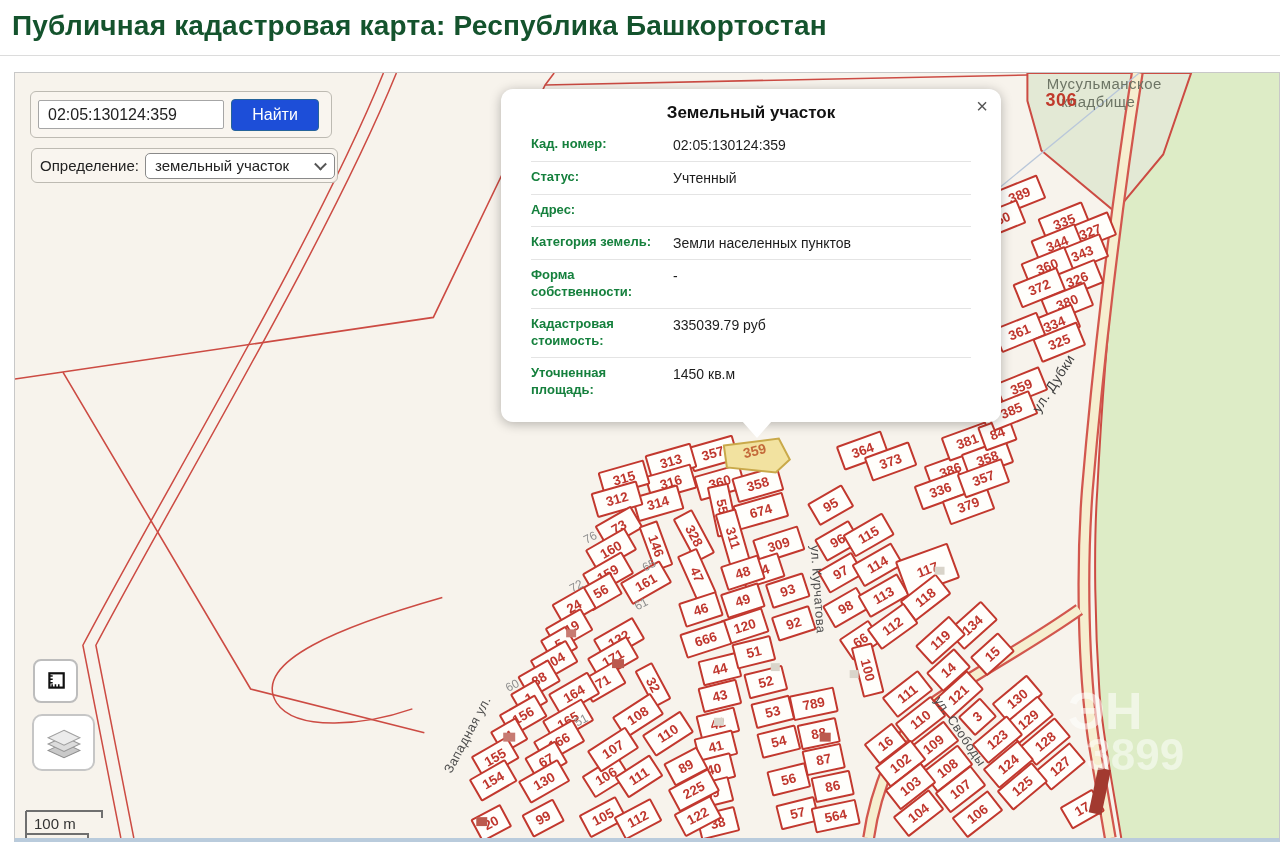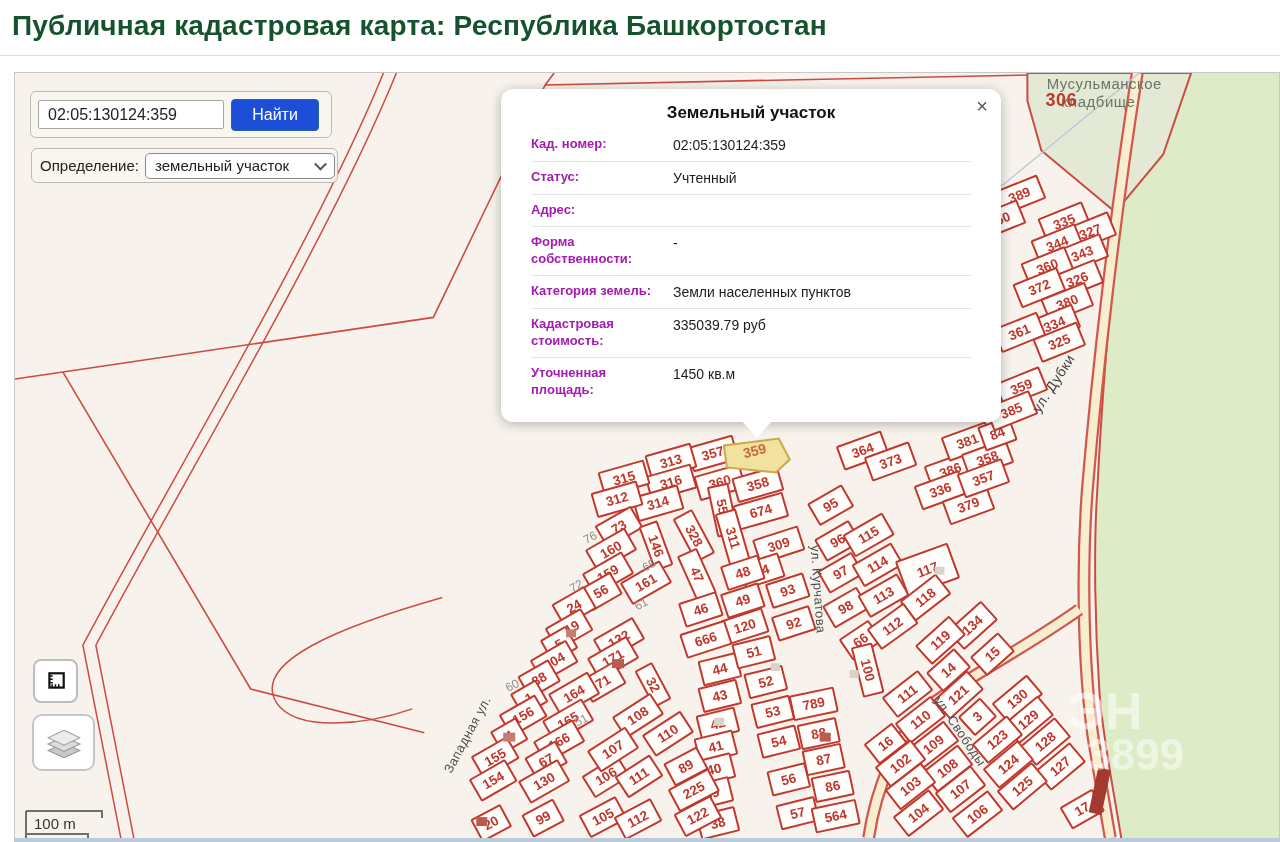--- a/index.html
+++ b/index.html
@@ -28,21 +28,21 @@
     border-bottom:2px solid #555;transform:translateY(-70%) rotate(45deg);pointer-events:none;}
   
   #popup{position:absolute;left:486px;top:16px;width:500px;background:#fff;border-radius:12px;
     box-shadow:0 2px 12px rgba(0,0,0,.28);padding:14px 30px 16px 30px;box-sizing:border-box;z-index:5;}
   #popup:after{content:"";position:absolute;left:241px;bottom:-16px;width:0;height:0;
     border-left:15px solid transparent;border-right:15px solid transparent;border-top:17px solid #fff;}
   #popupTitle{text-align:center;font-weight:bold;font-size:17px;color:#111;margin:0 0 6px 0;}
   #popupClose{position:absolute;right:13px;top:7px;font-size:20px;color:#555;cursor:pointer;line-height:1;}
   .irow{display:flex;border-bottom:1px solid #e4e4e4;padding:7px 0;}
   .irow:last-child{border-bottom:none;}
-  .ilbl{flex:0 0 142px;font-weight:bold;font-size:13px;color:#a21caf;line-height:1.3;padding-right:8px;box-sizing:border-box;}
+  .ilbl{flex:0 0 142px;font-weight:bold;font-size:13px;color:#15803d;line-height:1.3;padding-right:8px;box-sizing:border-box;}
   .ival{flex:1;font-size:14px;color:#1d1d1d;line-height:1.3;}
   
   .mapbtn{position:absolute;background:#fff;border:2px solid #bdbdbd;cursor:pointer;z-index:6;
     display:flex;align-items:center;justify-content:center;}
   #measureBtn{left:18px;top:586px;width:41px;height:40px;border-radius:8px;}
   #layersBtn{left:17px;top:641px;width:59px;height:53px;border-radius:10px;border-color:#c6c6c6;}
   #scale{position:absolute;left:9px;top:734px;z-index:6;}
 </style>
 </head>
 <body>
@@ -668,26 +668,26 @@
           <div class="ival">02:05:130124:359</div>
         </div>
         <div class="irow">
           <div class="ilbl">Статус:</div>
           <div class="ival">Учтенный</div>
         </div>
         <div class="irow">
           <div class="ilbl">Адрес:</div>
         </div>
         <div class="irow">
+          <div class="ilbl">Категория земель:</div>
+          <div class="ival">Земли населенных пунктов</div>
+        </div>
+        <div class="irow">
           <div class="ilbl">Форма собственности:</div>
           <div class="ival">-</div>
-        </div>
-        <div class="irow">
-          <div class="ilbl">Категория земель:</div>
-          <div class="ival">Земли населенных пунктов</div>
         </div>
         <div class="irow">
           <div class="ilbl">Кадастровая стоимость:</div>
           <div class="ival">335039.79 руб</div>
         </div>
         <div class="irow">
           <div class="ilbl">Уточненная площадь:</div>
           <div class="ival">1450 кв.м</div>
         </div>
       </div>

